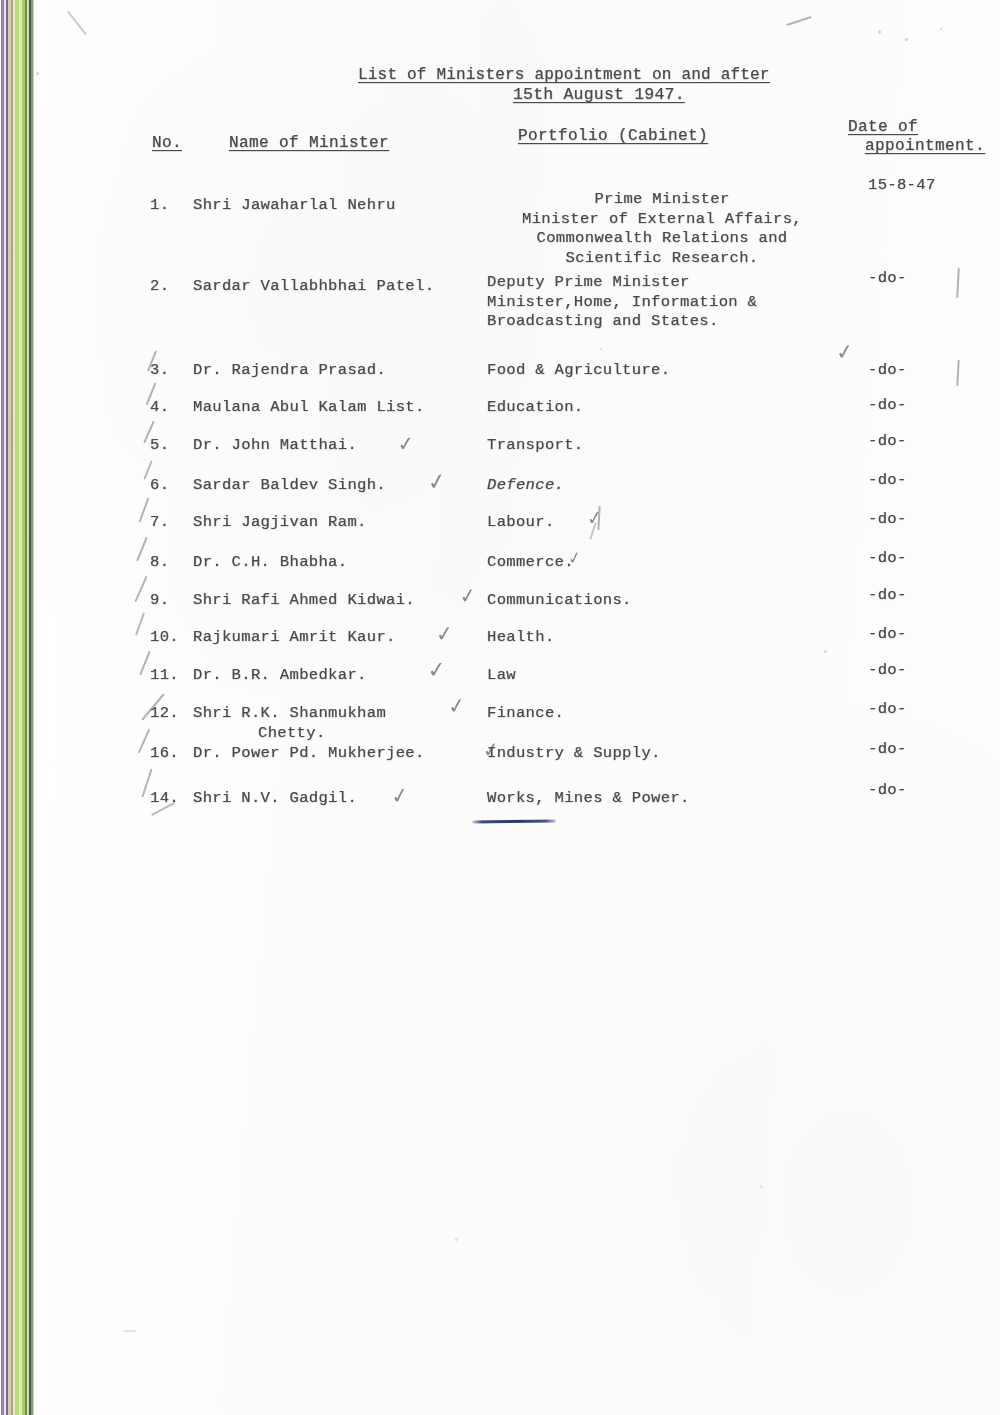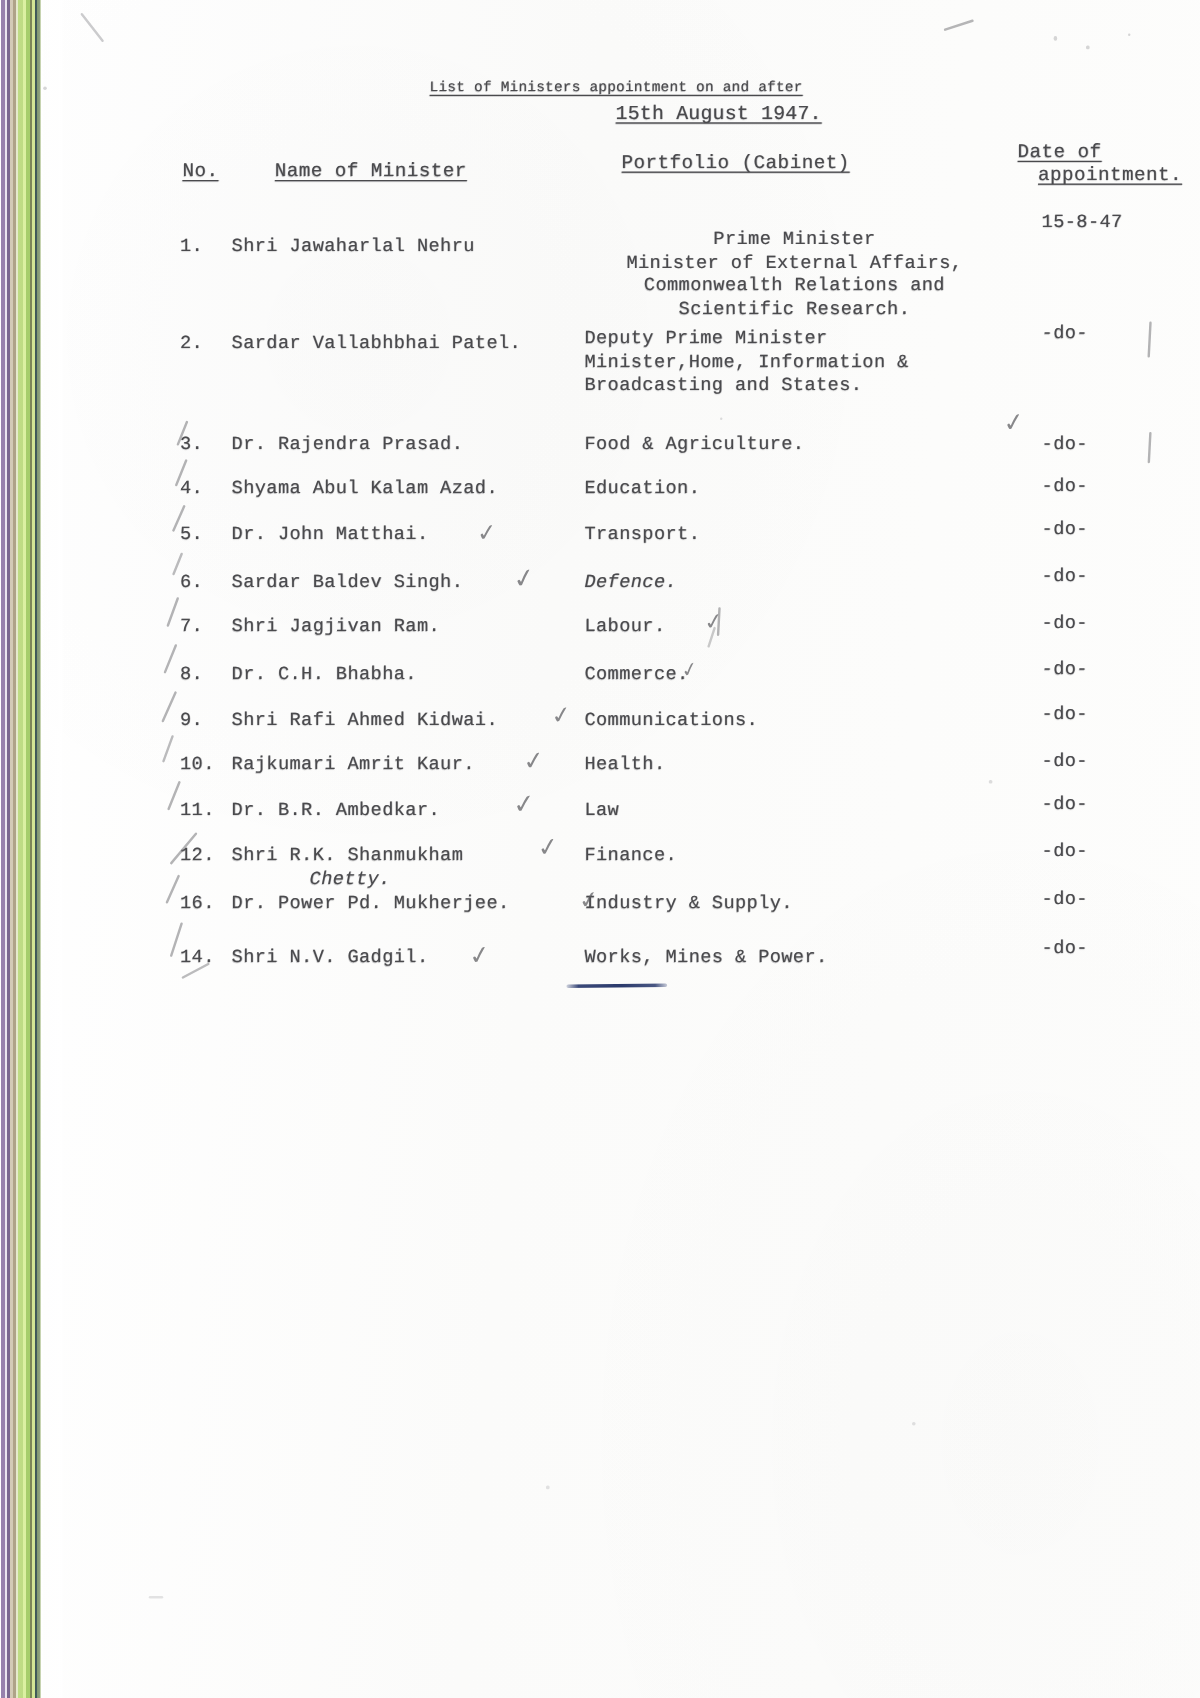--- a/index.html
+++ b/index.html
@@ -79,21 +79,21 @@
       -0.4px 0.4px 0 rgba(120,120,125,0.26),
       0 0.6px 0.8px rgba(70,70,75,0.20);
     -webkit-font-smoothing: antialiased;
   }
 
   .u { text-decoration: underline; text-underline-offset: 2.5px; text-decoration-thickness: 1.2px; }
 
   
   #title-line1 {
     left: 358px; top: 66px;
-    font-size: 12px;
+    font-size: 16px;
     letter-spacing: 0.2px;
   }
   #title-line2 {
     left: 513px; top: 85px;
     font-size: 16.5px;
     letter-spacing: 0.2px;
   }
 
   
   .col-head { font-size: 16px; }
@@ -116,21 +116,21 @@
     text-shadow:
       0.5px 0 0 rgba(90,90,95,0.38),
       -0.4px 0.4px 0 rgba(120,120,125,0.25),
       0 0.6px 0.8px rgba(70,70,75,0.18);
   }
   .c-no   { left: 150px; width: 46px; }
   .c-name { left: 193px; width: 300px; }
   .c-port { left: 487px; width: 350px; }
   .c-date { left: 868px; width: 90px; }
 
-  .name-cont { left: 258px; font-style: italic; }
+  .name-cont { left: 258px; }
 
   
   .tick {
     position: absolute;
     color: #5c5c60;
     font-family: "Liberation Serif", serif;
     font-size: 21px;
     opacity: 0.72;
     transform: rotate(-6deg);
     pointer-events: none;
@@ -213,21 +213,21 @@
         <div class="cell c-date" style="top: 269px;">-do-</div>
       </div>
       <div class="row">
         <div class="cell c-no" style="top: 361px;">3.</div>
         <div class="cell c-name" style="top: 361px;">Dr. Rajendra Prasad.</div>
         <div class="cell c-port" style="top: 361px; white-space: pre;">Food &amp; Agriculture.</div>
         <div class="cell c-date" style="top: 361px;">-do-</div>
       </div>
       <div class="row">
         <div class="cell c-no" style="top: 398px;">4.</div>
-        <div class="cell c-name" style="top: 398px;">Shyama Abul Kalam Azad.</div>
+        <div class="cell c-name" style="top: 398px;">Maulana Abul Kalam List.</div>
         <div class="cell c-port" style="top: 398px; white-space: pre;">Education.</div>
         <div class="cell c-date" style="top: 396px;">-do-</div>
       </div>
       <div class="row">
         <div class="cell c-no" style="top: 436px;">5.</div>
         <div class="cell c-name" style="top: 436px;">Dr. John Matthai.</div>
         <div class="cell c-port" style="top: 436px; white-space: pre;">Transport.</div>
         <div class="cell c-date" style="top: 432px;">-do-</div>
       </div>
       <div class="row">

